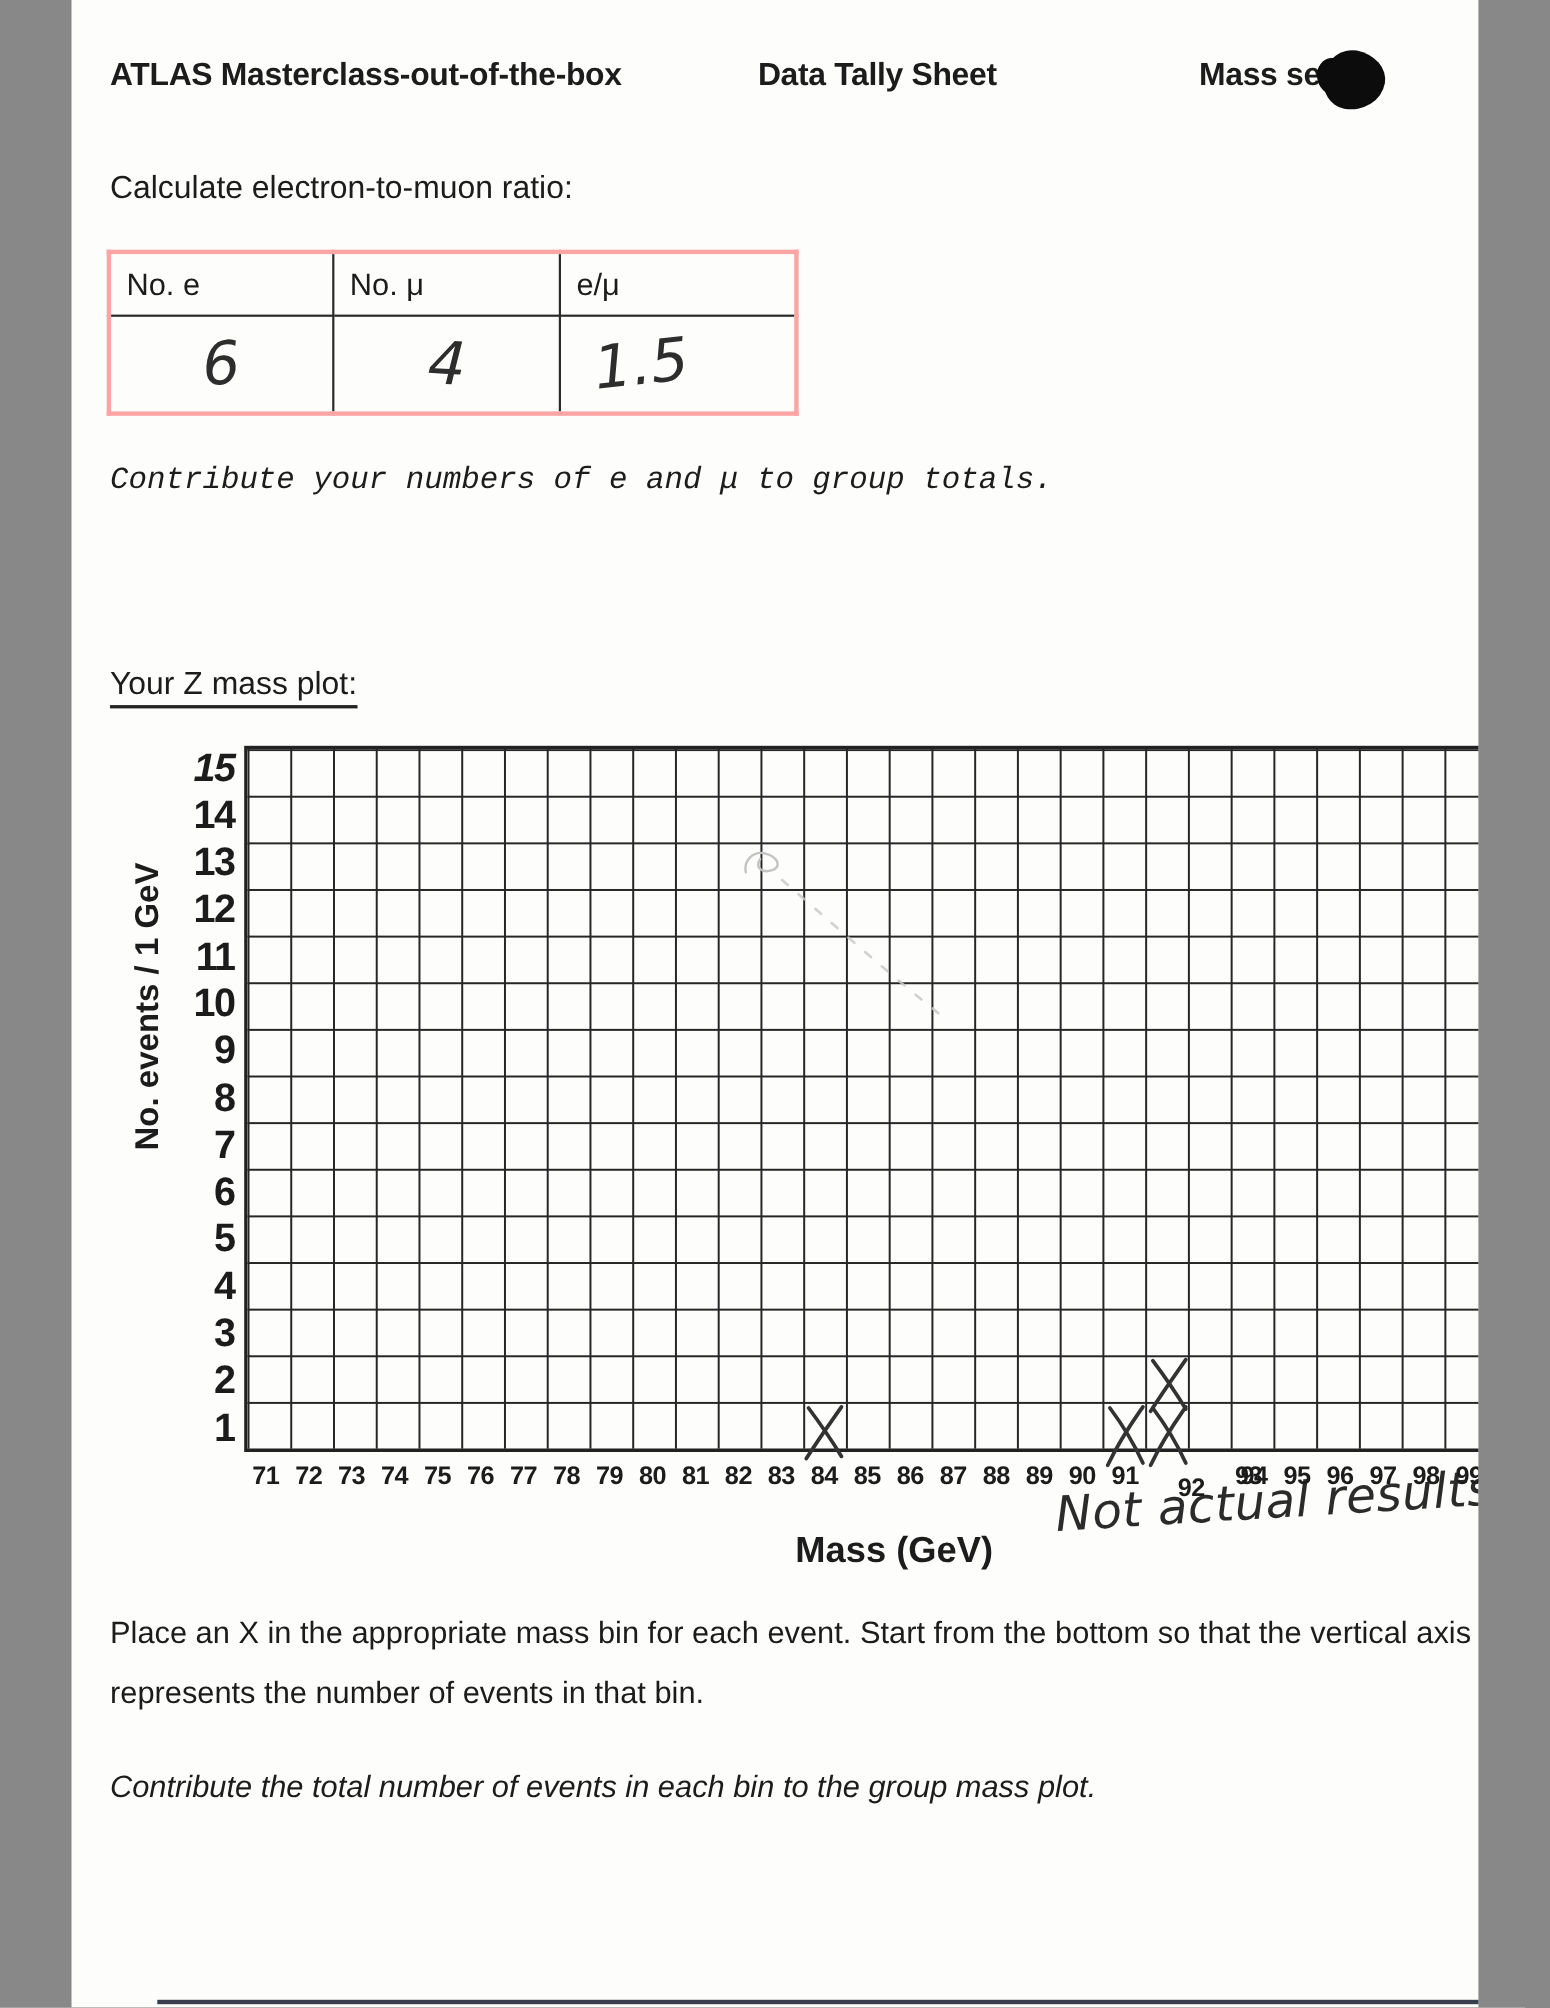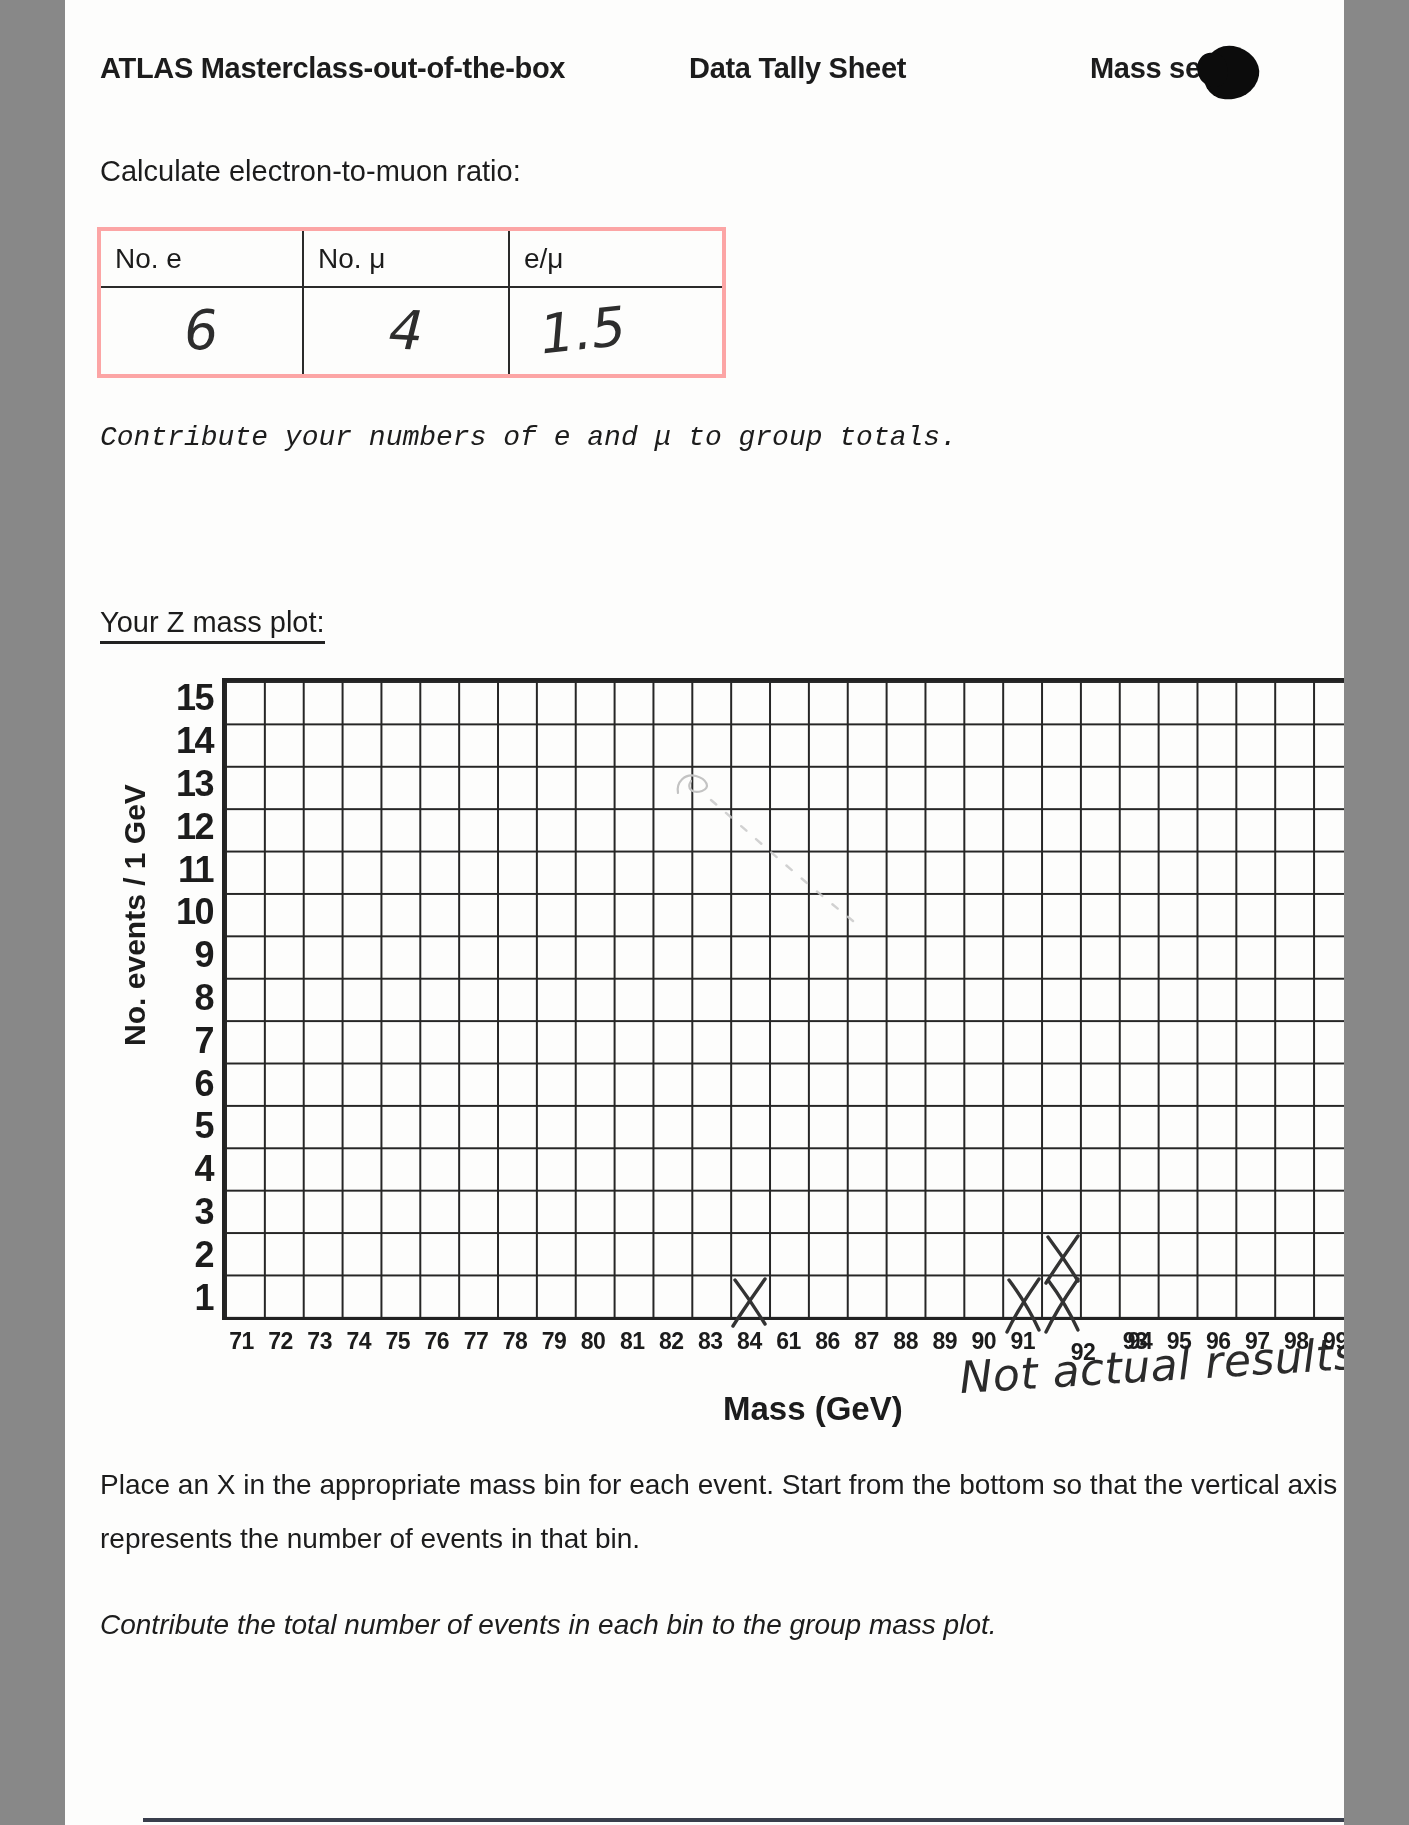--- a/index.html
+++ b/index.html
@@ -125,21 +125,21 @@
     <path d="M 646 800 C 688 836, 732 876, 788 921" fill="none" stroke="#c9c9c9" stroke-width="2.4" stroke-linecap="round" stroke-dasharray="7 13" opacity="0.85"></path>
   </svg>
 
   <div class="hw-note handwrite">Not actual results!</div>
 
   <div class="para body-text" style="top:1458px;">Place an X in the appropriate mass bin for each event. Start from the bottom so that the vertical axis represents the number of events in that bin.</div>
   <div class="para body-text italic" style="top:1598px;">Contribute the total number of events in each bin to the group mass plot.</div>
 
   <div class="scan-line"></div>
 
-<div class="y-tick" style="left: 90px; top: 699.4px;">15</div>
+<div class="y-tick" style="left: 90px; top: 699.4px; font-style: italic;">15</div>
     <div class="y-tick" style="left: 90px; top: 742.2px;">14</div>
     <div class="y-tick" style="left: 90px; top: 785px;">13</div>
     <div class="y-tick" style="left: 90px; top: 827.8px;">12</div>
     <div class="y-tick" style="left: 90px; top: 870.6px;">11</div>
     <div class="y-tick" style="left: 90px; top: 913.4px; text-align: right;">10</div>
     <div class="y-tick" style="left: 90px; top: 956.2px;">9</div>
     <div class="y-tick" style="left: 90px; top: 999px;">8</div>
     <div class="y-tick" style="left: 90px; top: 1041.8px;">7</div>
     <div class="y-tick" style="left: 90px; top: 1084.6px;">6</div>
     <div class="y-tick" style="left: 90px; top: 1127.4px;">5</div>
@@ -154,21 +154,21 @@
     <div class="x-tick" style="left: 332.8px; top: 1330px;">75</div>
     <div class="x-tick" style="left: 371.867px; top: 1330px;">76</div>
     <div class="x-tick" style="left: 410.933px; top: 1330px;">77</div>
     <div class="x-tick" style="left: 450px; top: 1330px;">78</div>
     <div class="x-tick" style="left: 489.067px; top: 1330px;">79</div>
     <div class="x-tick" style="left: 528.133px; top: 1330px;">80</div>
     <div class="x-tick" style="left: 567.2px; top: 1330px;">81</div>
     <div class="x-tick" style="left: 606.267px; top: 1330px;">82</div>
     <div class="x-tick" style="left: 645.333px; top: 1330px;">83</div>
     <div class="x-tick" style="left: 684.4px; top: 1330px;">84</div>
-    <div class="x-tick" style="left: 723.467px; top: 1330px;">61</div>
+    <div class="x-tick" style="left: 723.467px; top: 1330px;">85</div>
     <div class="x-tick" style="left: 762.533px; top: 1330px;">86</div>
     <div class="x-tick" style="left: 801.6px; top: 1330px;">87</div>
     <div class="x-tick" style="left: 840.667px; top: 1330px;">88</div>
     <div class="x-tick" style="left: 879.733px; top: 1330px;">89</div>
     <div class="x-tick" style="left: 918.8px; top: 1330px;">90</div>
     <div class="x-tick" style="left: 957.867px; top: 1330px;">91</div>
     <div class="x-tick" style="left: 1018px; top: 1330px; margin-top: 11px;">92</div>
     <div class="x-tick" style="left: 1036px; top: 1330px; margin-left: 34px;">93</div>
     <div class="x-tick" style="left: 1075.07px; top: 1330px;">94</div>
     <div class="x-tick" style="left: 1114.13px; top: 1330px;">95</div>

